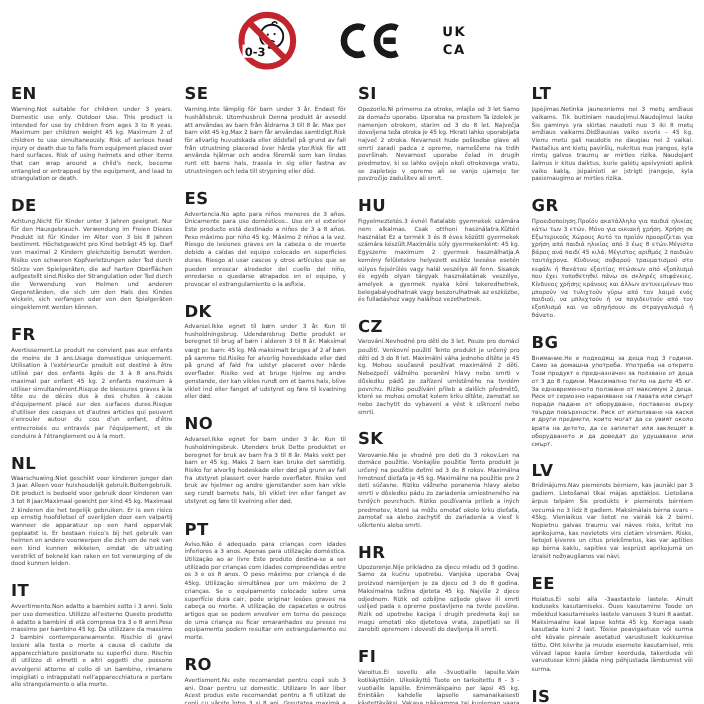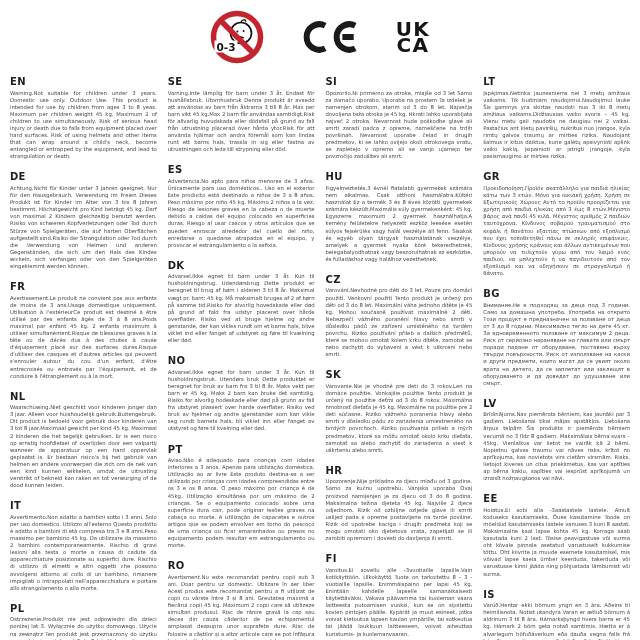--- a/index.html
+++ b/index.html
@@ -7,30 +7,30 @@
     width:640px;height:640px;background:#ffffff;overflow:hidden;
     font-family:"DejaVu Sans","Liberation Sans",sans-serif;
     -webkit-font-smoothing:antialiased;
   }
   .page{width:640px;height:640px;position:relative;}
   .icons-row{
     display:flex;justify-content:center;align-items:center;
     gap:36px;padding-top:9px;height:56px;
   }
   .ukca{
-    font-weight:bold;font-size:20px;line-height:16.5px;
+    font-weight:bold;font-size:12px;line-height:16.5px;
     letter-spacing:1.5px;color:#151515;text-align:center;
   }
   .grid{
     display:grid;grid-template-columns:repeat(4,1fr);
     gap:0 11px;padding:7px 10px 0 10px;
   }
   .lang-col{min-width:0;}
   .lang-code{
-    font-size:10px;font-weight:bold;color:#1f1f1f;
+    font-size:15px;font-weight:bold;color:#1f1f1f;
     margin:11px 0 2.5px 0;letter-spacing:.3px;
   }
   .lang-col > .lang-block:first-child .lang-code{margin-top:4px;}
   .lang-text{
     font-size:5.3px;line-height:1.34;color:#454545;margin:0;
     text-align:justify;word-spacing:-0.1px;
   }
 </style>
 </head>
 <body>

